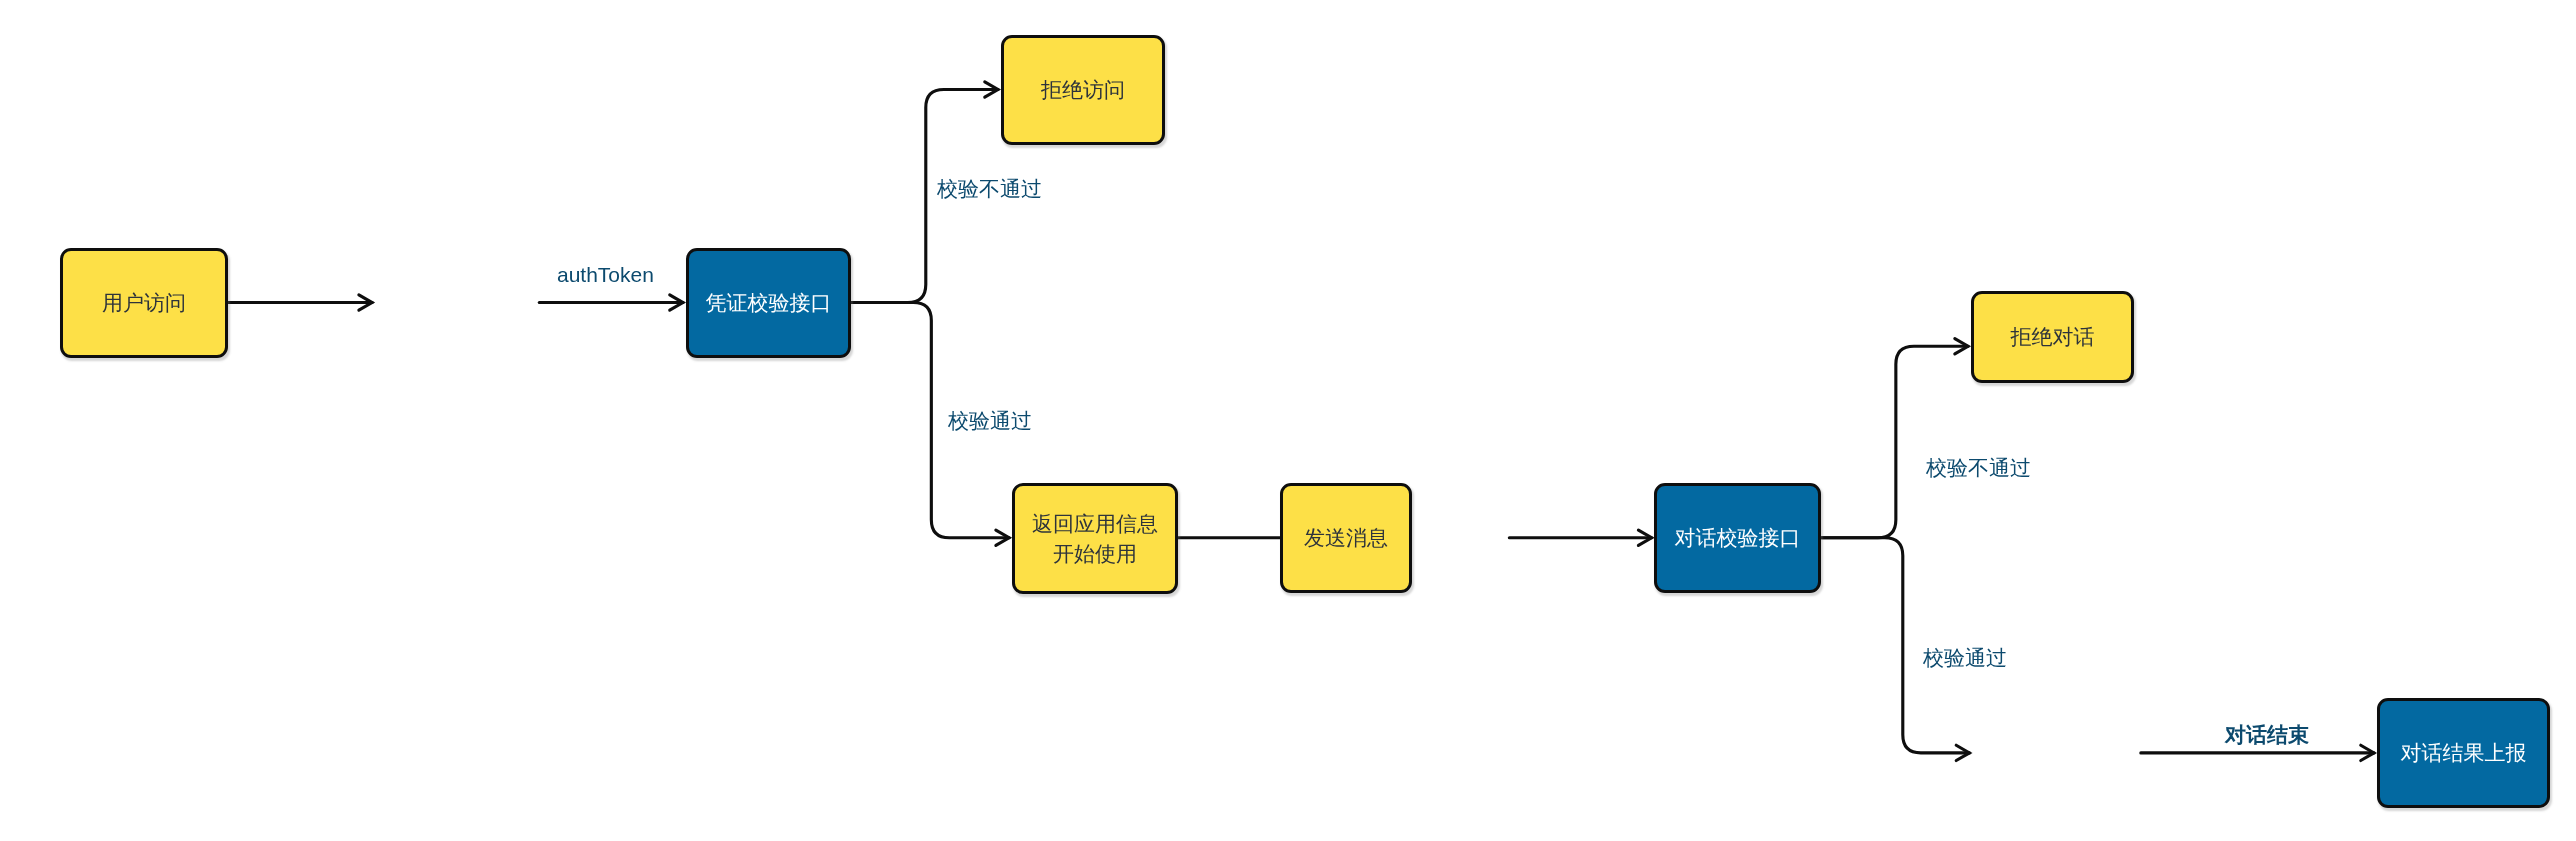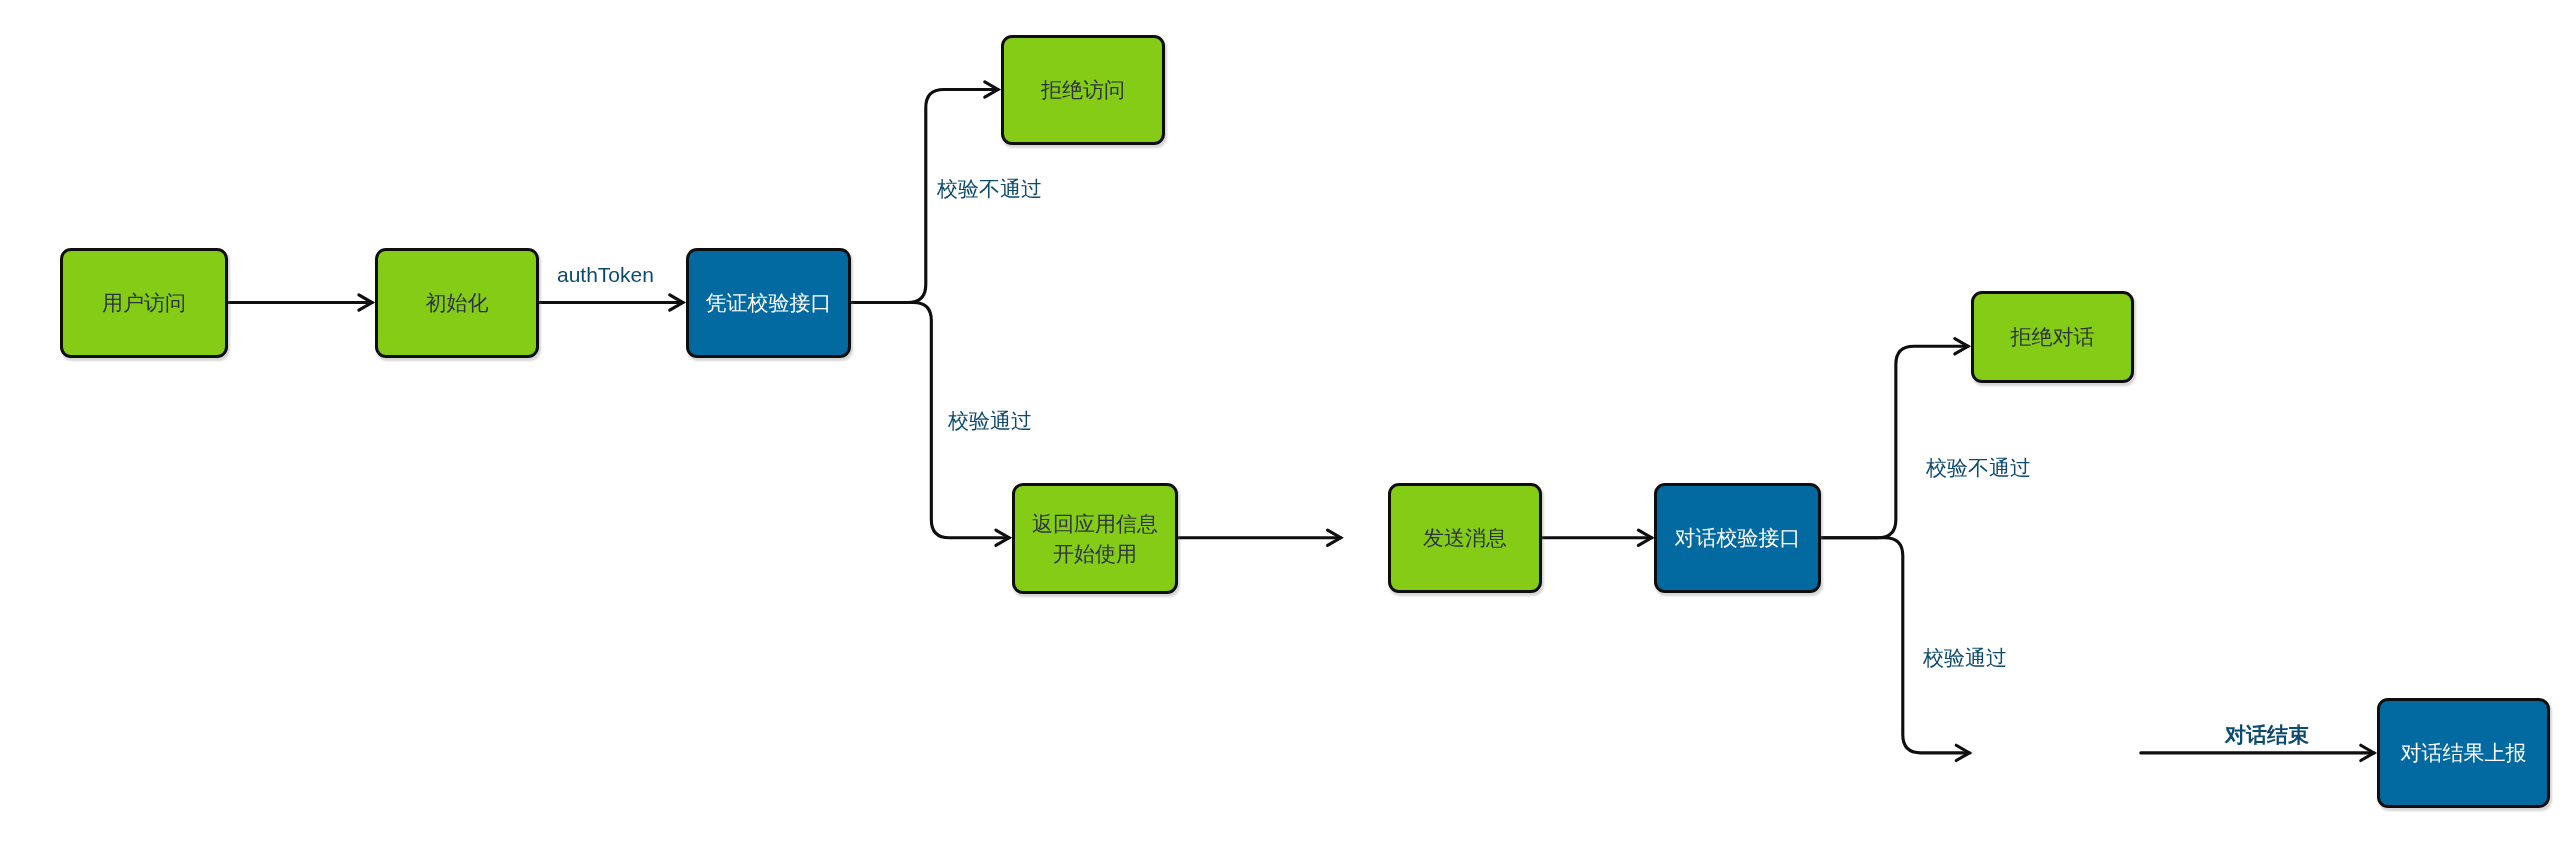--- a/index.html
+++ b/index.html
@@ -5,21 +5,21 @@
   html,body{margin:0;padding:0;background:#ffffff;}
   .canvas{
     position:relative;width:2576px;height:841px;background:#ffffff;
     font-family:"Liberation Sans","DejaVu Sans",sans-serif;overflow:hidden;
   }
   svg.edges{position:absolute;left:0;top:0;width:2576px;height:841px;}
   svg.edges path{stroke:#0e0e0e;stroke-width:4.5;fill:none;stroke-linecap:round;}
   .node{
     position:absolute;box-sizing:border-box;
     display:flex;align-items:center;justify-content:center;text-align:center;
-    background:#84cc16;border:3.5px solid #0e0e0e;border-radius:11px;
+    background:#fde047;border:3.5px solid #0e0e0e;border-radius:11px;
     font-size:21px;line-height:1.4;color:#2d333b;white-space:pre-line;
     box-shadow:1.4px 2.1px 2.1px rgba(120,120,120,.30);
   }
   .node.green{background:#0369a1;color:#ffffff;}
   .elabel{
     position:absolute;font-size:21px;line-height:25px;color:#0c4a6e;white-space:nowrap;
   }
 </style>
 </head>
 <body>
@@ -38,30 +38,29 @@
     <path d="M1226 436 H1316 Q1342 436 1342 462 V749 Q1342 775 1368 775 H1454" marker-end="url(#arrowhead)"></path>
     <path d="M1697 775 H1932" marker-end="url(#arrowhead)"></path>
     <path d="M2175 775 H2380" marker-end="url(#arrowhead)"></path>
     <path d="M2625 775 H2706 Q2732 775 2732 749 V525 Q2732 499 2758 499 H2836" marker-end="url(#arrowhead)"></path>
     <path d="M2625 775 H2716 Q2742 775 2742 801 V1059 Q2742 1085 2768 1085 H2838" marker-end="url(#arrowhead)"></path>
     <path d="M3085 1085 H3421" marker-end="url(#arrowhead)"></path>
   </svg>
 
   <div class="node" style="left:36px;top:248px;width:168px;height:110px;margin-left:24px;">用户访问</div>
 
-  <div class="node" style="left:375px;top:248px;width:164px;height:110px;">初始化</div>
 
   <div class="node green" style="left:686px;top:248px;width:165px;height:110px;">凭证校验接口</div>
 
   <div class="node" style="left:1001px;top:35px;width:164px;height:110px;">拒绝访问</div>
 
   <div class="node" style="left:1012px;top:483px;width:166px;height:111px;">返回应用信息
 开始使用</div>
 
-  <div class="node" style="left:1388px;top:483px;width:154px;height:110px;">发送消息</div>
+  <div class="node" style="left:1280px;top:483px;width:132px;height:110px;">发送消息</div>
 
   <div class="node green" style="left:1654px;top:483px;width:167px;height:110px;">对话校验接口</div>
 
   <div class="node" style="left:1971px;top:291px;width:163px;height:92px;text-align:right;">拒绝对话</div>
 
 
   <div class="node green" style="left:2377px;top:698px;width:173px;height:110px;">对话结果上报</div>
 
   <div class="elabel" style="left:557px;top:262px;">authToken</div>
 

